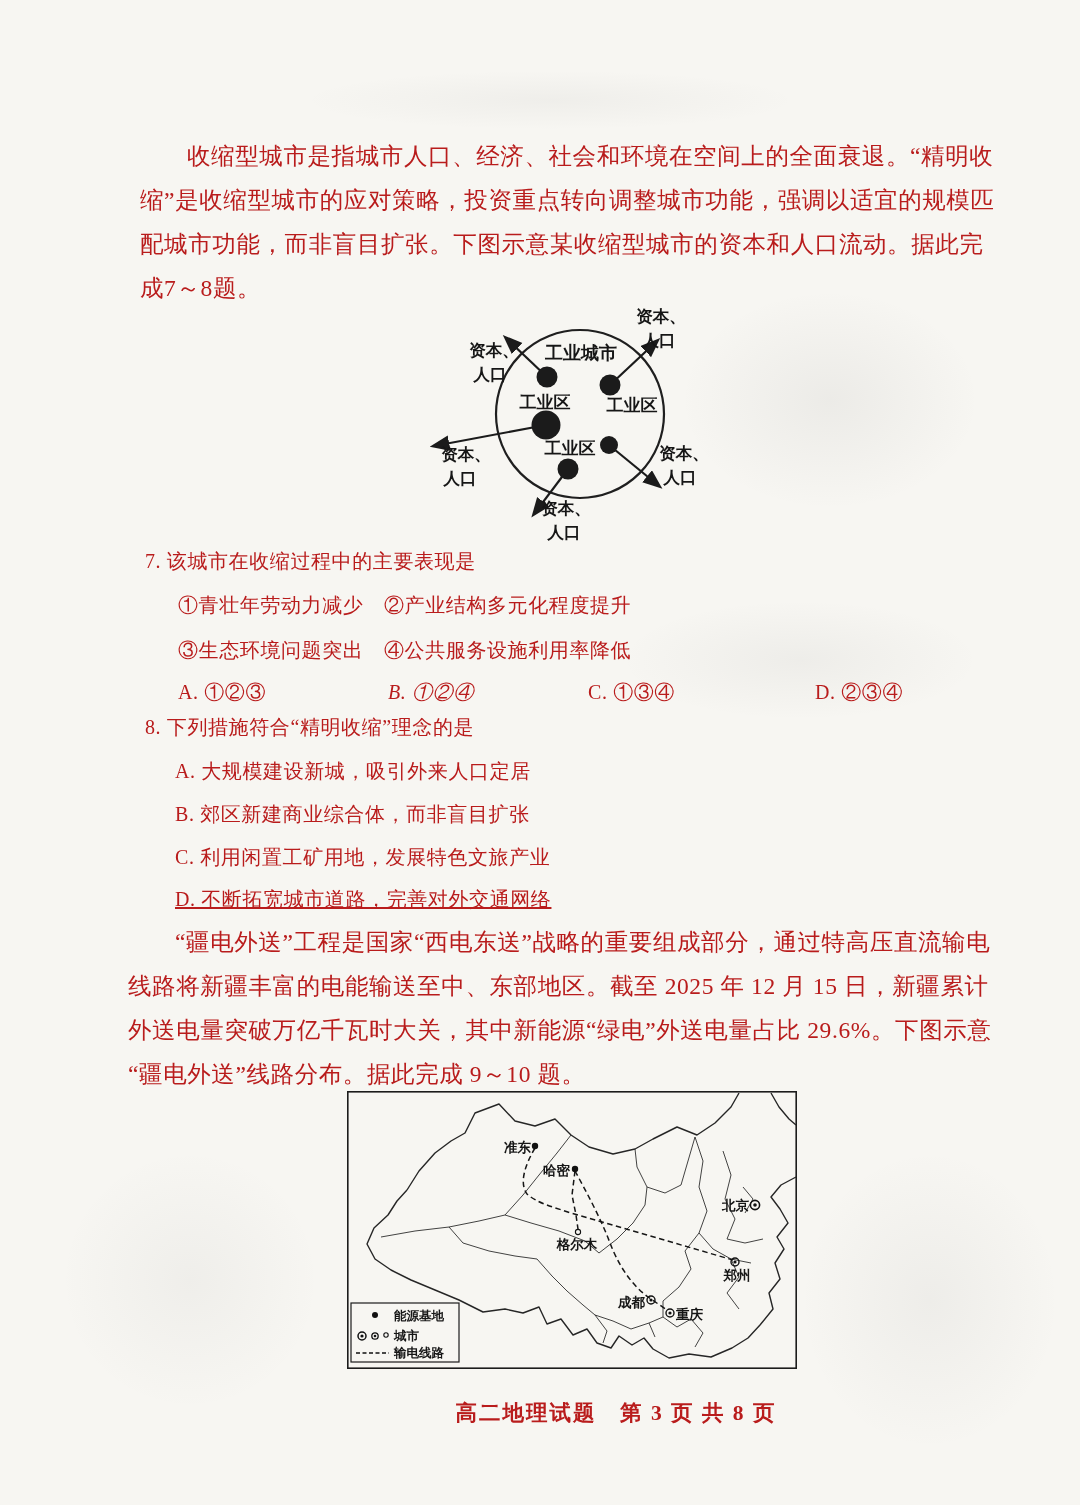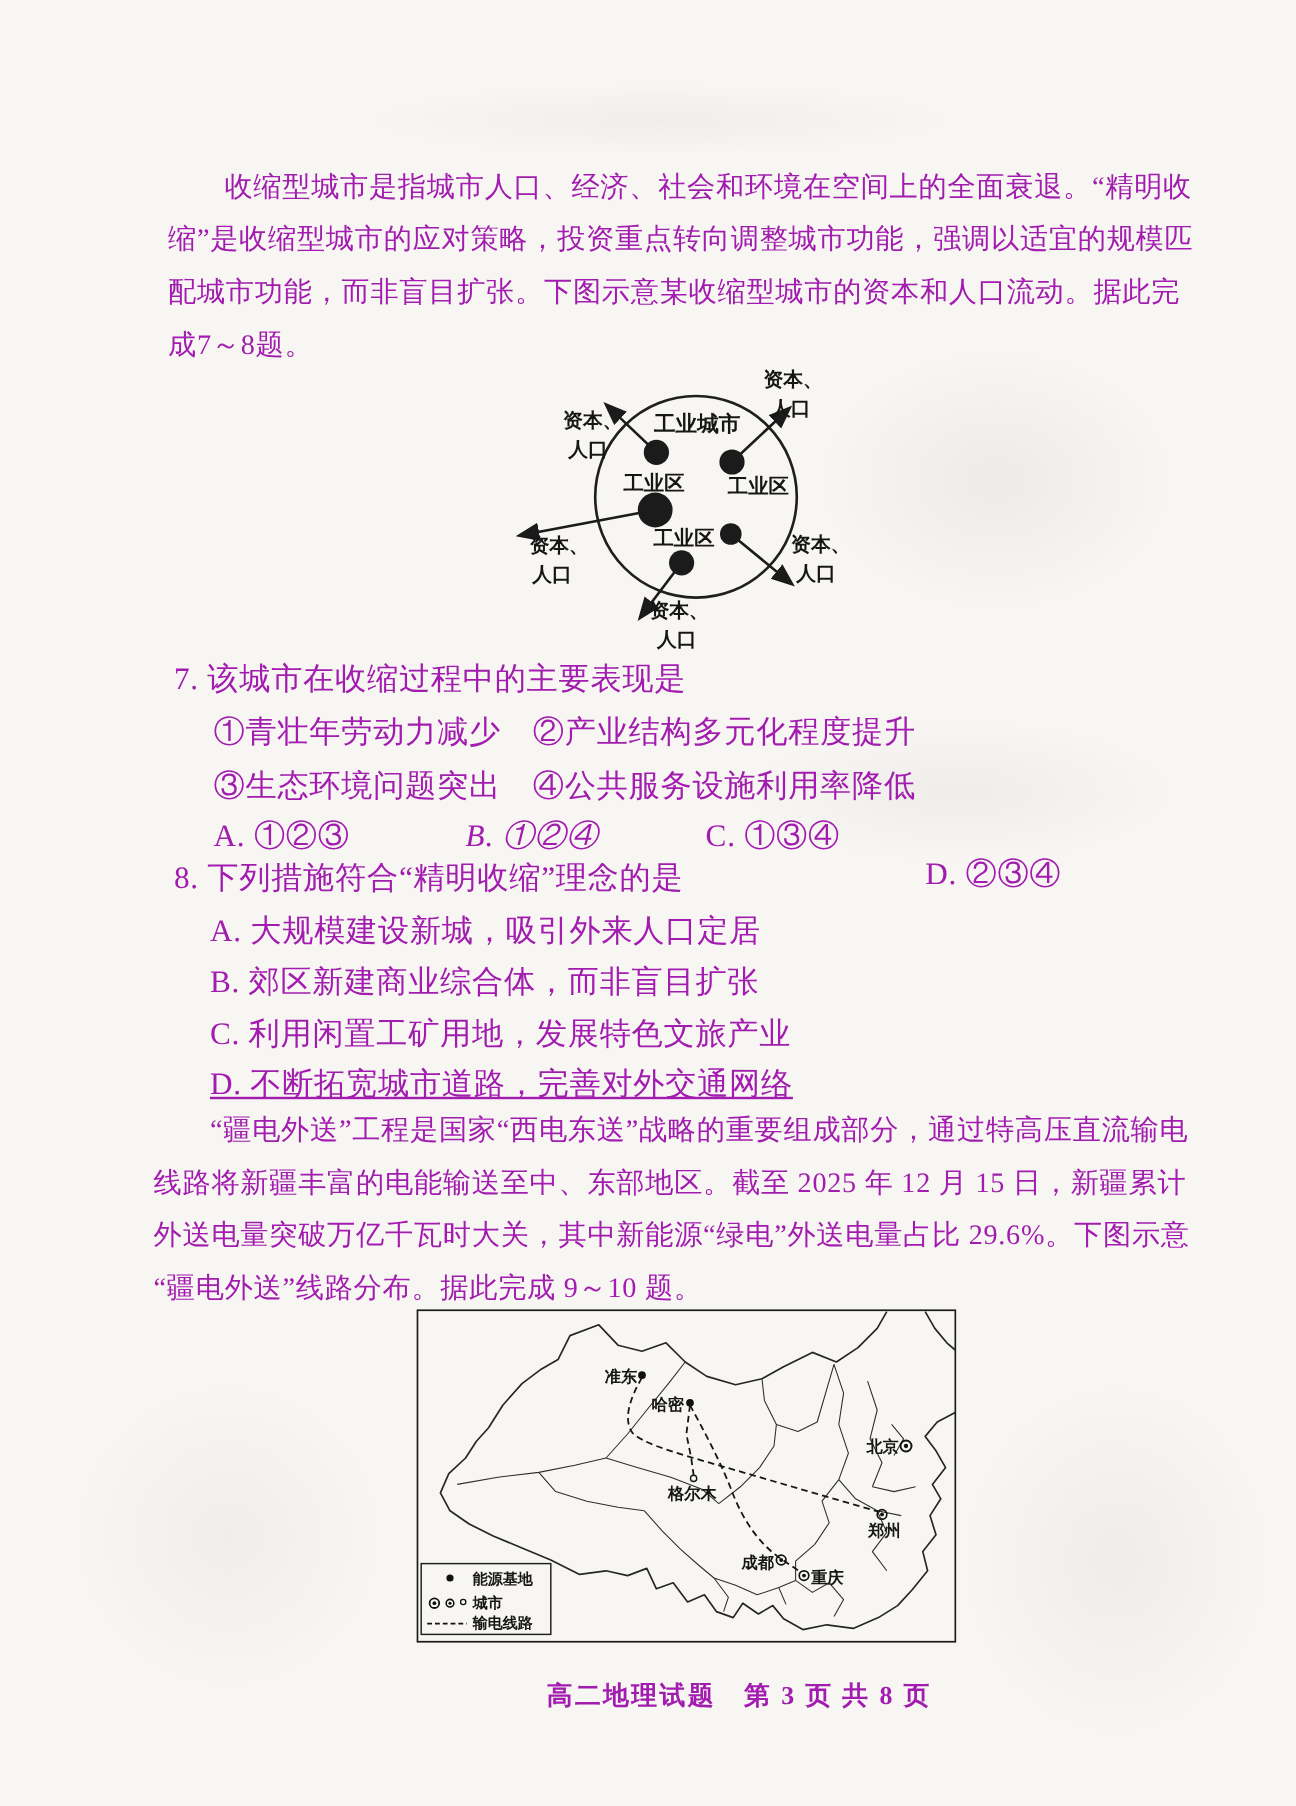--- a/index.html
+++ b/index.html
@@ -1,45 +1,45 @@
 <!DOCTYPE html>
 <html lang="zh"><head>
 <meta charset="utf-8">
 <style>
   html,body{margin:0;padding:0;width:1080px;height:1505px;overflow:hidden;}
   body{background:#e9e8e4;}
   .page{
     position:relative;width:1080px;height:1505px;
     background:#f7f6f2;
-    color:#a21caf;
+    color:#b91c1c;
     font-family:"Liberation Serif","DejaVu Serif",serif;
   }
   
   .smudge{position:absolute;pointer-events:none;border-radius:50%;}
   .s1{left:680px;top:290px;width:300px;height:220px;background:radial-gradient(ellipse at center,rgba(90,90,90,.07),rgba(0,0,0,0) 70%);}
   .s2{left:620px;top:600px;width:360px;height:120px;background:radial-gradient(ellipse at center,rgba(90,90,90,.06),rgba(0,0,0,0) 70%);}
   .s3{left:60px;top:1150px;width:260px;height:260px;background:radial-gradient(ellipse at center,rgba(90,90,90,.05),rgba(0,0,0,0) 70%);}
   .s4{left:800px;top:1150px;width:260px;height:300px;background:radial-gradient(ellipse at center,rgba(90,90,90,.06),rgba(0,0,0,0) 70%);}
   .s5{left:300px;top:70px;width:500px;height:60px;background:radial-gradient(ellipse at center,rgba(90,90,90,.05),rgba(0,0,0,0) 70%);}
 
   .passage{position:absolute;width:858px;font-size:23.5px;line-height:44px;letter-spacing:.6px;}
   .passage .line{white-space:nowrap;}
   .passage .indent{padding-left:47px;}
   #passage1{left:140px;top:134px;}
   #passage2{left:128px;top:920px;}
 
-  .question{position:absolute;font-size:26px;letter-spacing:.6px;}
+  .question{position:absolute;font-size:20px;letter-spacing:.6px;}
   #q7{left:145px;top:548px;width:880px;height:170px;}
   #q8{left:145px;top:714px;width:880px;height:200px;}
   .q-stem{position:absolute;left:0;top:0;white-space:nowrap;}
   .q-line{position:absolute;white-space:nowrap;}
   #q7 .st1{left:33px;top:44px;}
   #q7 .st2{left:33px;top:89px;}
   #q7 .opt{position:absolute;top:131px;white-space:nowrap;}
-  #q7 .oA{left:33px;} #q7 .oB{left:243px;font-style:italic;} #q7 .oC{left:443px;} #q7 .oD{left:626px;margin-top:32px;}
+  #q7 .oA{left:33px;} #q7 .oB{left:243px;font-style:italic;} #q7 .oC{left:443px;} #q7 .oD{left:670px;}
   #q8 .oA{left:30px;top:44px;} #q8 .oB{left:30px;top:87px;}
   #q8 .oC{left:30px;top:130px;} #q8 .oD{left:30px;top:172px;text-decoration:underline;}
 
   #figure1{position:absolute;left:418px;top:296px;width:344px;height:264px;}
   #figure2{position:absolute;left:347px;top:1091px;width:450px;height:278px;}
   svg text{font-family:"Liberation Sans","DejaVu Sans",sans-serif;fill:#161616;}
   .fig-label{font-weight:bold;}
 
   .footer{
     position:absolute;left:0;top:1398px;width:1080px;text-align:center;text-indent:64px;

